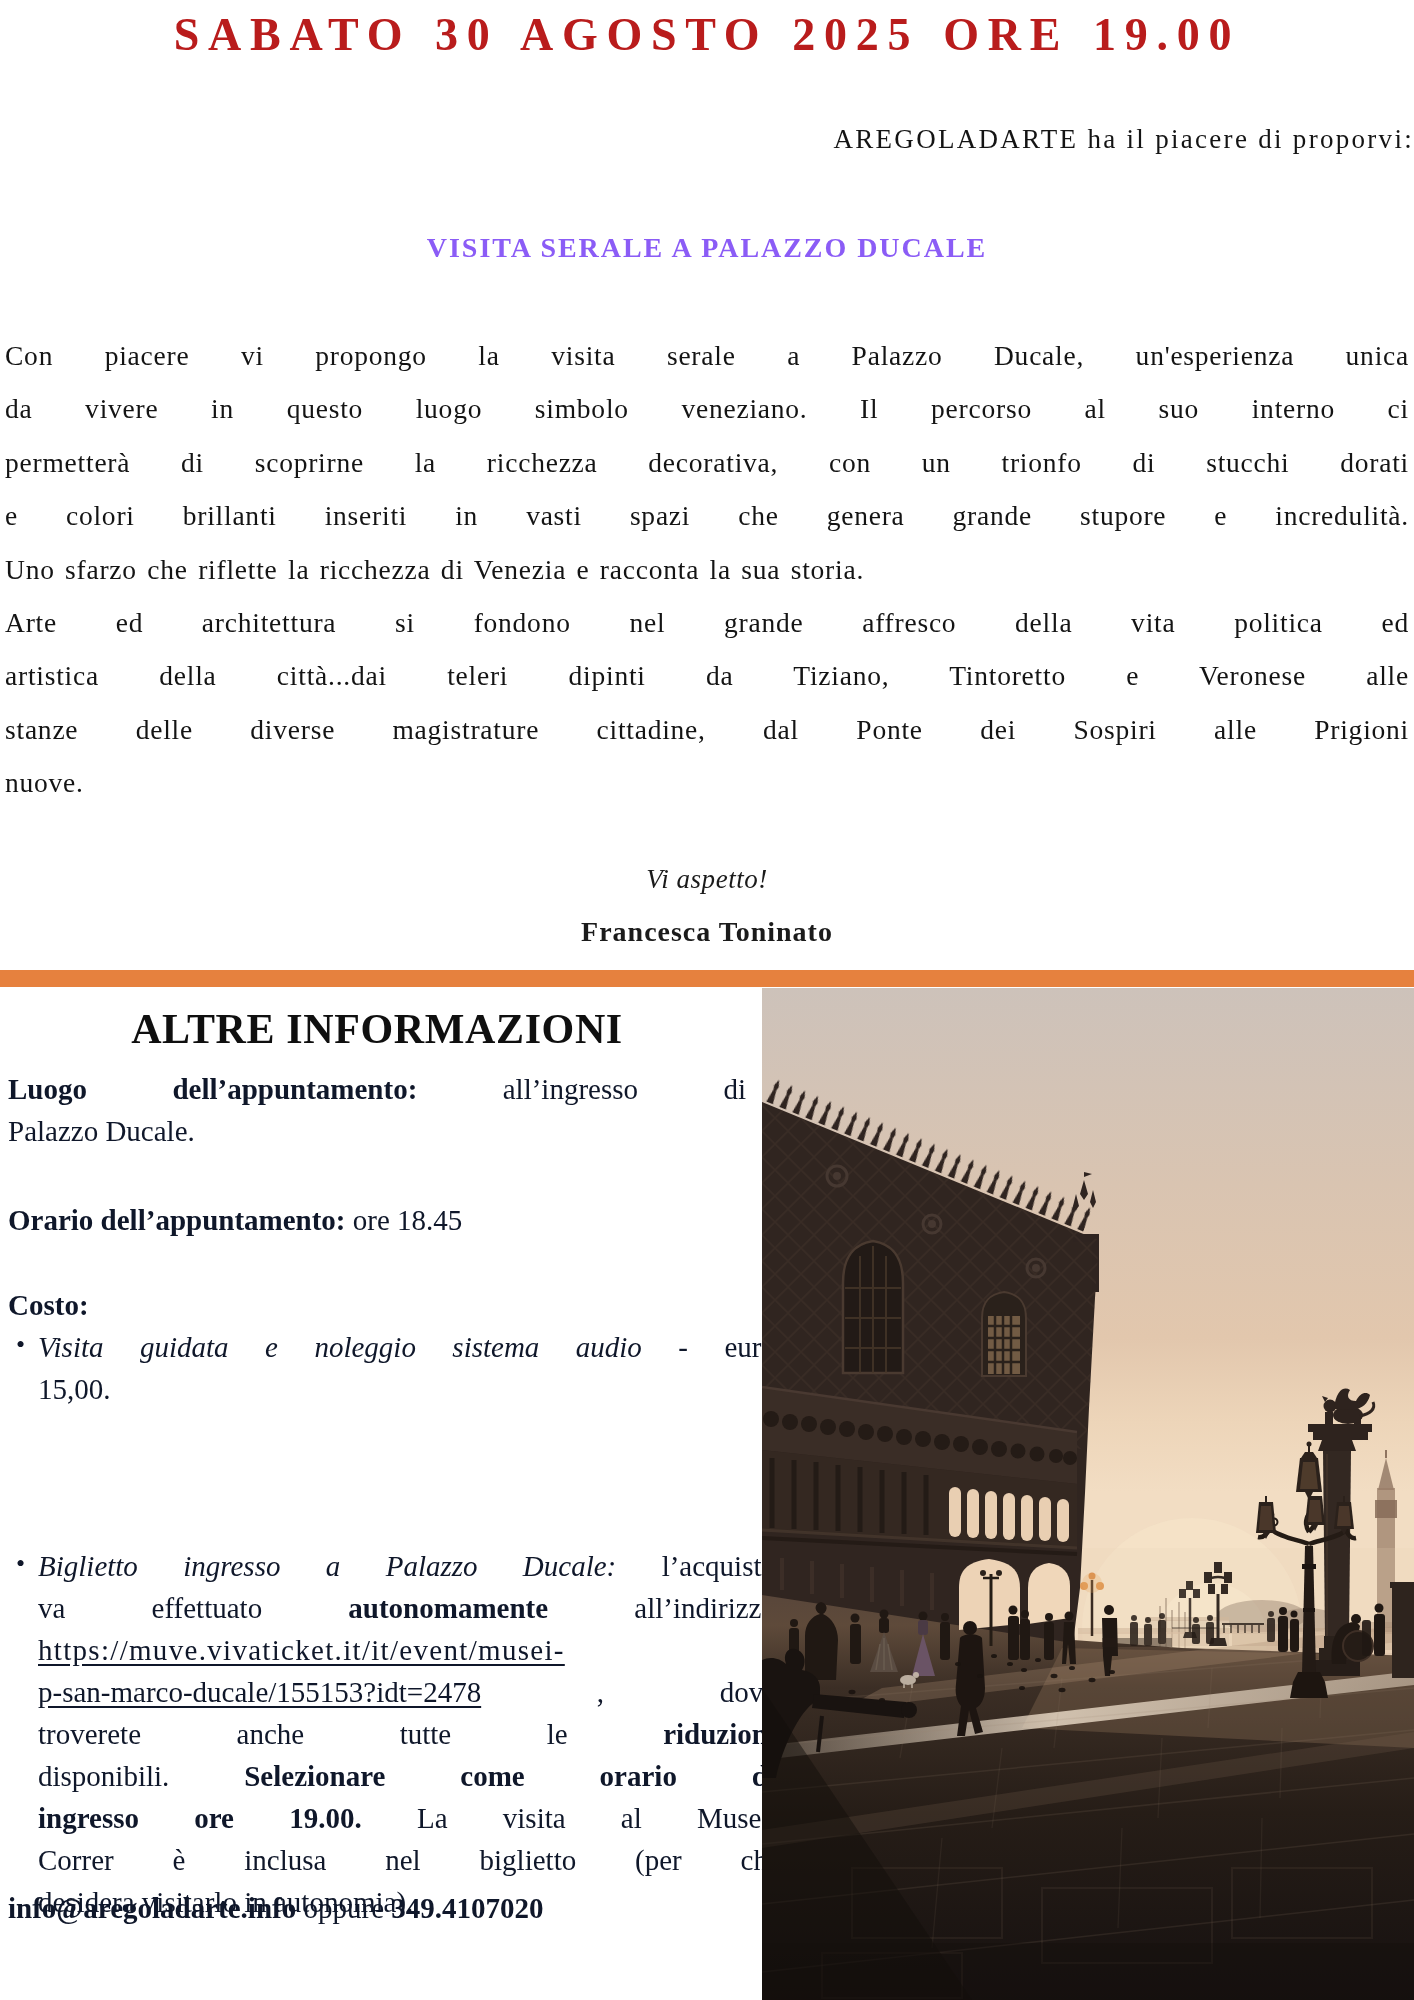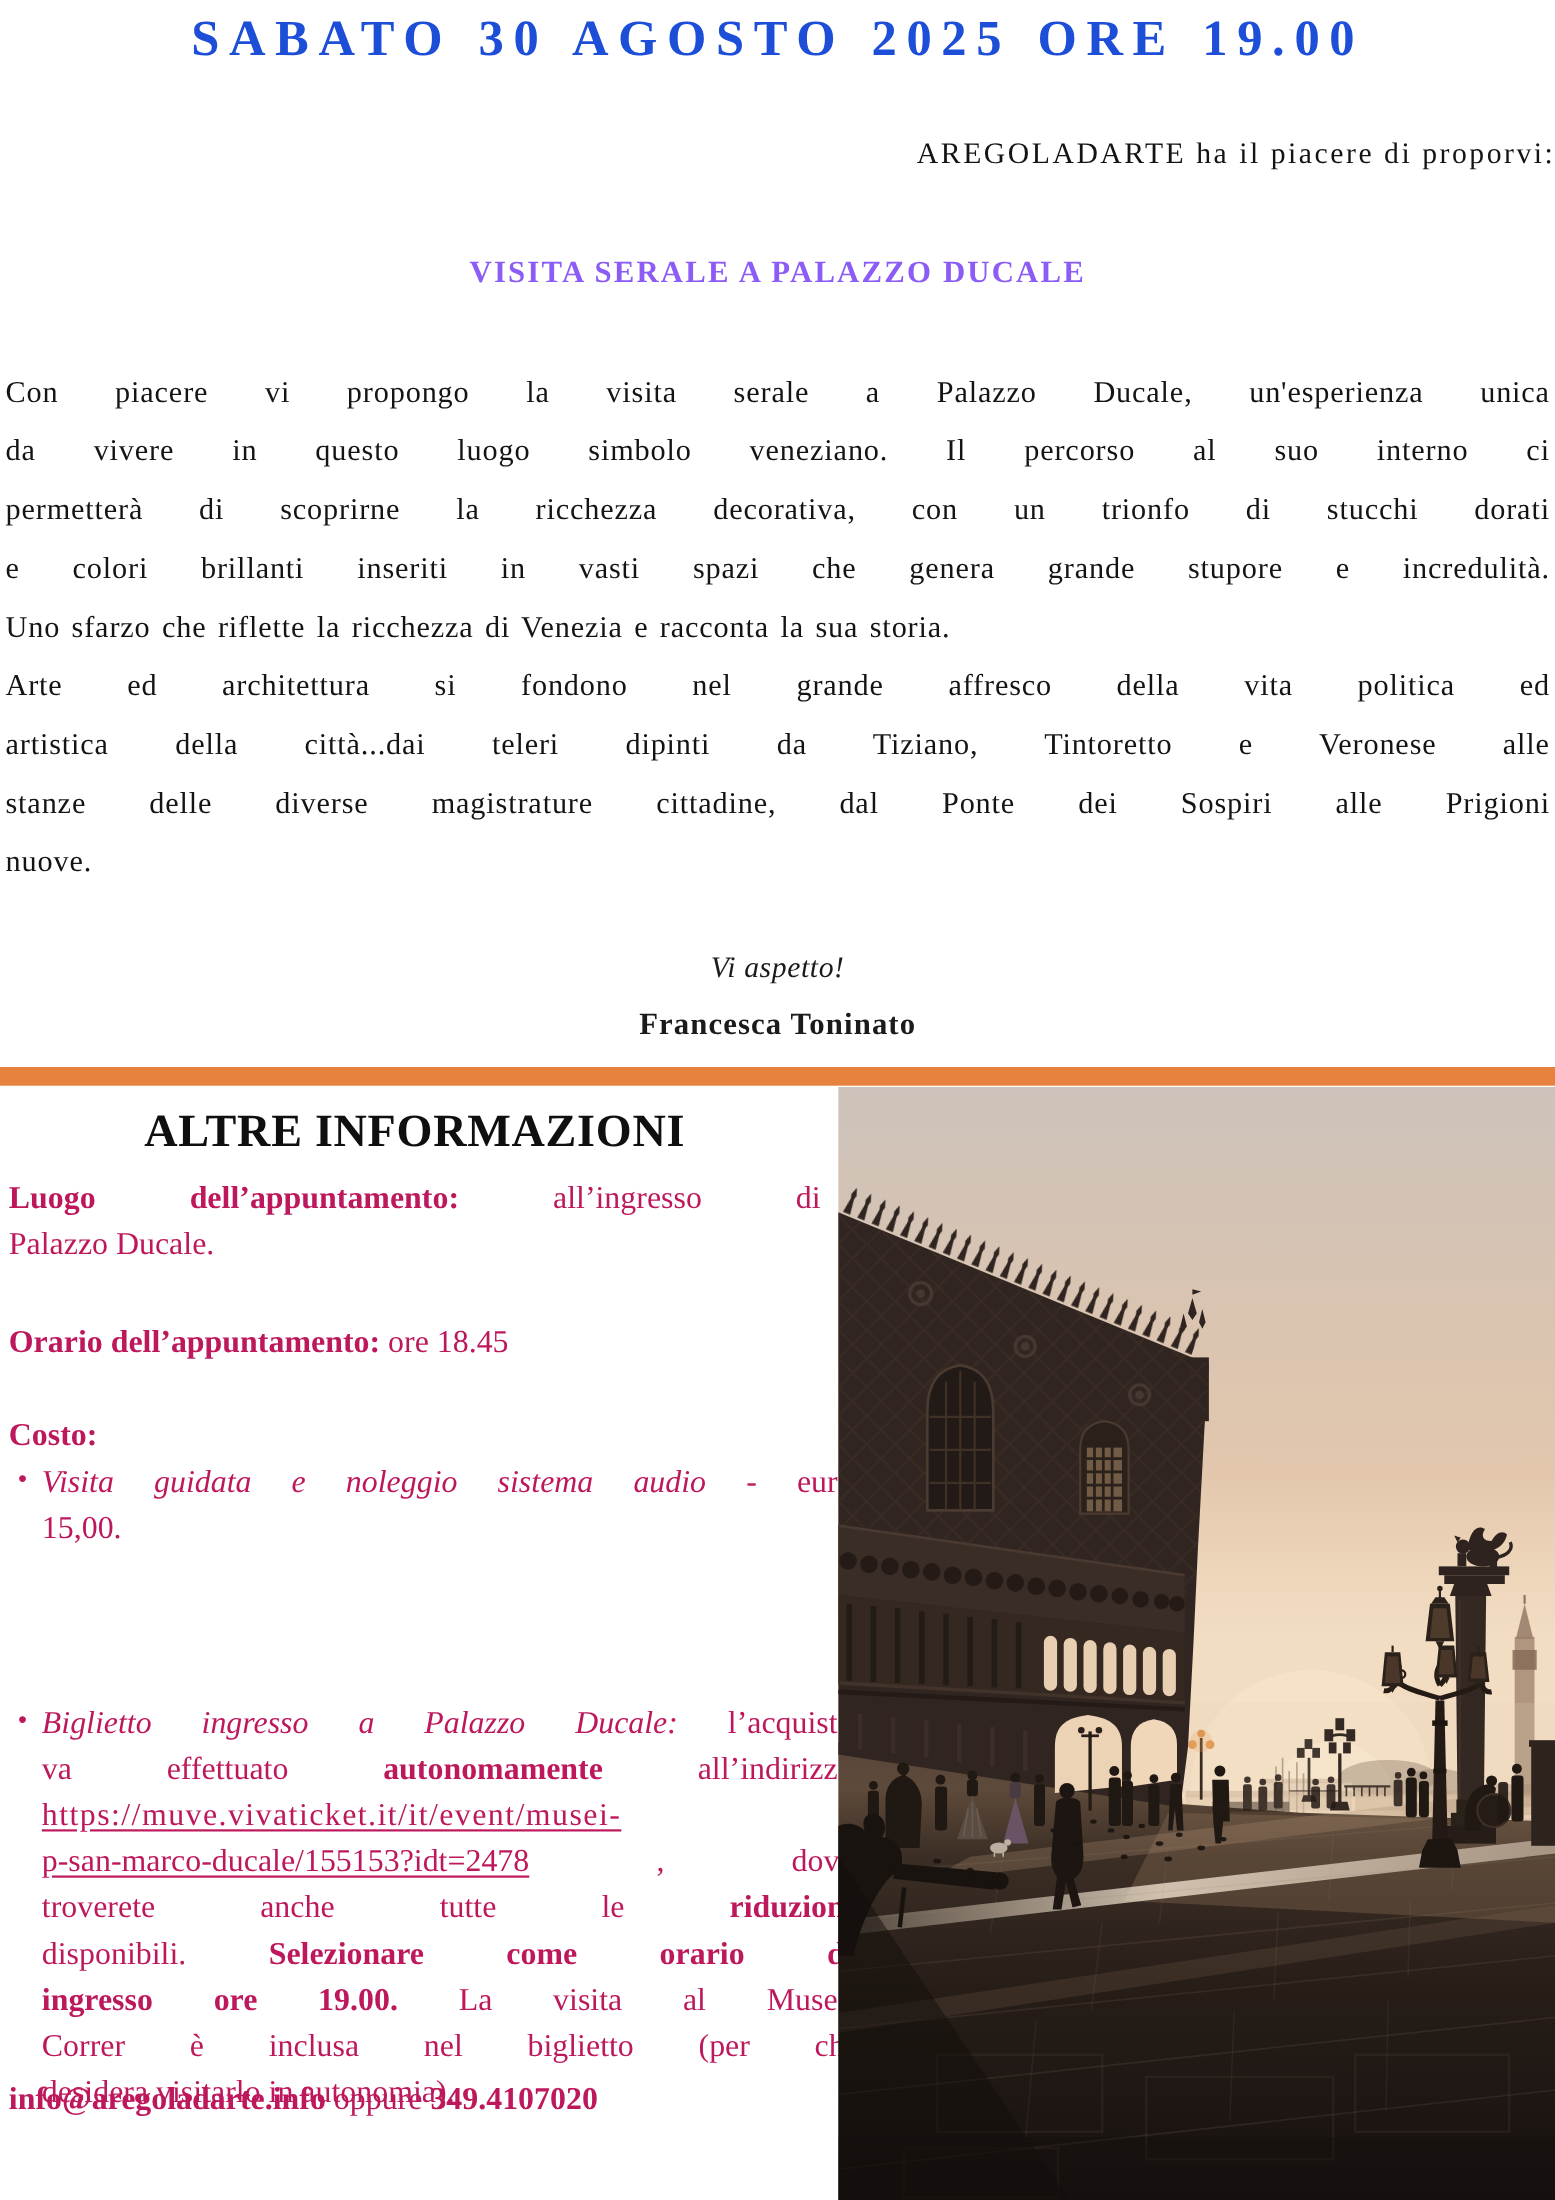--- a/index.html
+++ b/index.html
@@ -6,21 +6,21 @@
   .page{
     position:relative;width:1414px;height:2000px;margin:0 auto;
     background:#ffffff;overflow:hidden;
     font-family:"Liberation Serif",serif;color:#1b1b1b;
   }
   .abs{position:absolute;}
   
   .date-heading{
     left:0;right:0;top:8px;text-align:center;
     font-size:46px;font-weight:bold;letter-spacing:.19em;word-spacing:.08em;
-    color:#1d4ed8;white-space:nowrap;
+    color:#b91c1c;white-space:nowrap;
   }
   .intro-line{
     left:0;right:0;top:124px;text-align:right;
     font-size:27px;letter-spacing:.085em;color:#141414;
   }
   .event-title{
     left:0;right:0;top:232px;text-align:center;
     font-size:28px;font-weight:bold;letter-spacing:.07em;color:#8b5cf6;
   }
   .main-paragraph{
@@ -30,21 +30,21 @@
   }
   .jfull{text-align:justify;text-align-last:justify;}
   .closing-line{left:0;right:0;top:864px;text-align:center;font-size:27px;letter-spacing:.02em;font-style:italic;}
   .signature-line{left:0;right:0;top:916px;text-align:center;font-size:28px;font-weight:bold;letter-spacing:.035em;}
   .divider-bar{left:0;top:970px;width:1414px;height:17px;background:#E6813E;}
   
   .info-heading{
     left:8px;width:738px;top:1005px;text-align:center;
     font-size:42px;font-weight:bold;letter-spacing:.015em;color:#0f0f0f;
   }
-  .col{left:8px;width:738px;font-size:29px;line-height:42px;color:#be185d;}
+  .col{left:8px;width:738px;font-size:29px;line-height:42px;color:#0f172a;}
   .b{font-weight:bold;text-align:right;}
   .i{font-style:italic;}
   .blk-luogo{top:1068px;}
   .blk-orario{top:1199px;}
   .blk-costo{top:1284px;}
   .blk-bul1{top:1326px;}
   .blk-bul2{top:1461px;}
   .blk-contact{top:1887px;}
   .bullet-row{position:relative;padding-left:30px;}
   .bullet-marker{position:absolute;left:8px;top:-2px;font-size:26px;}

